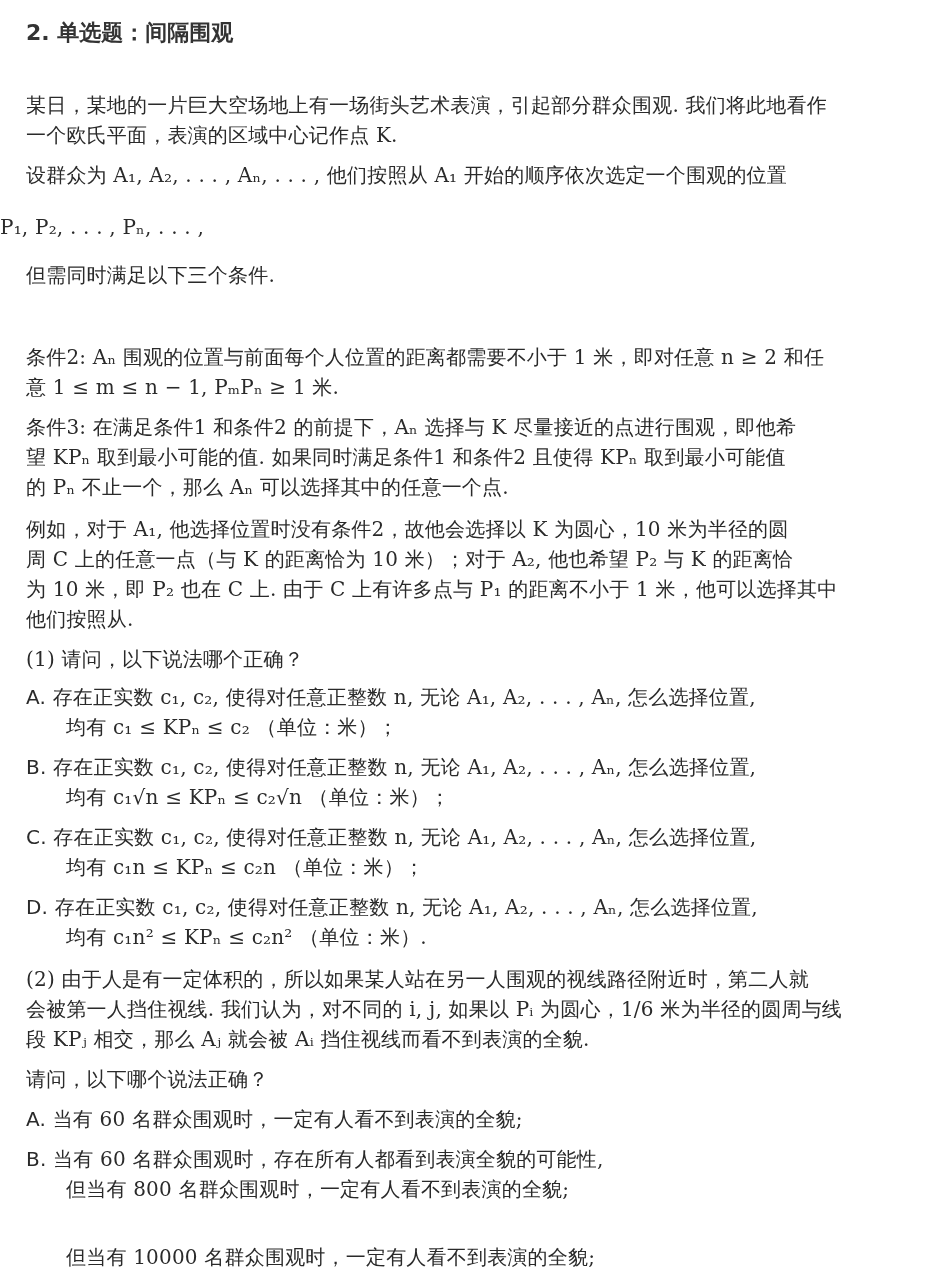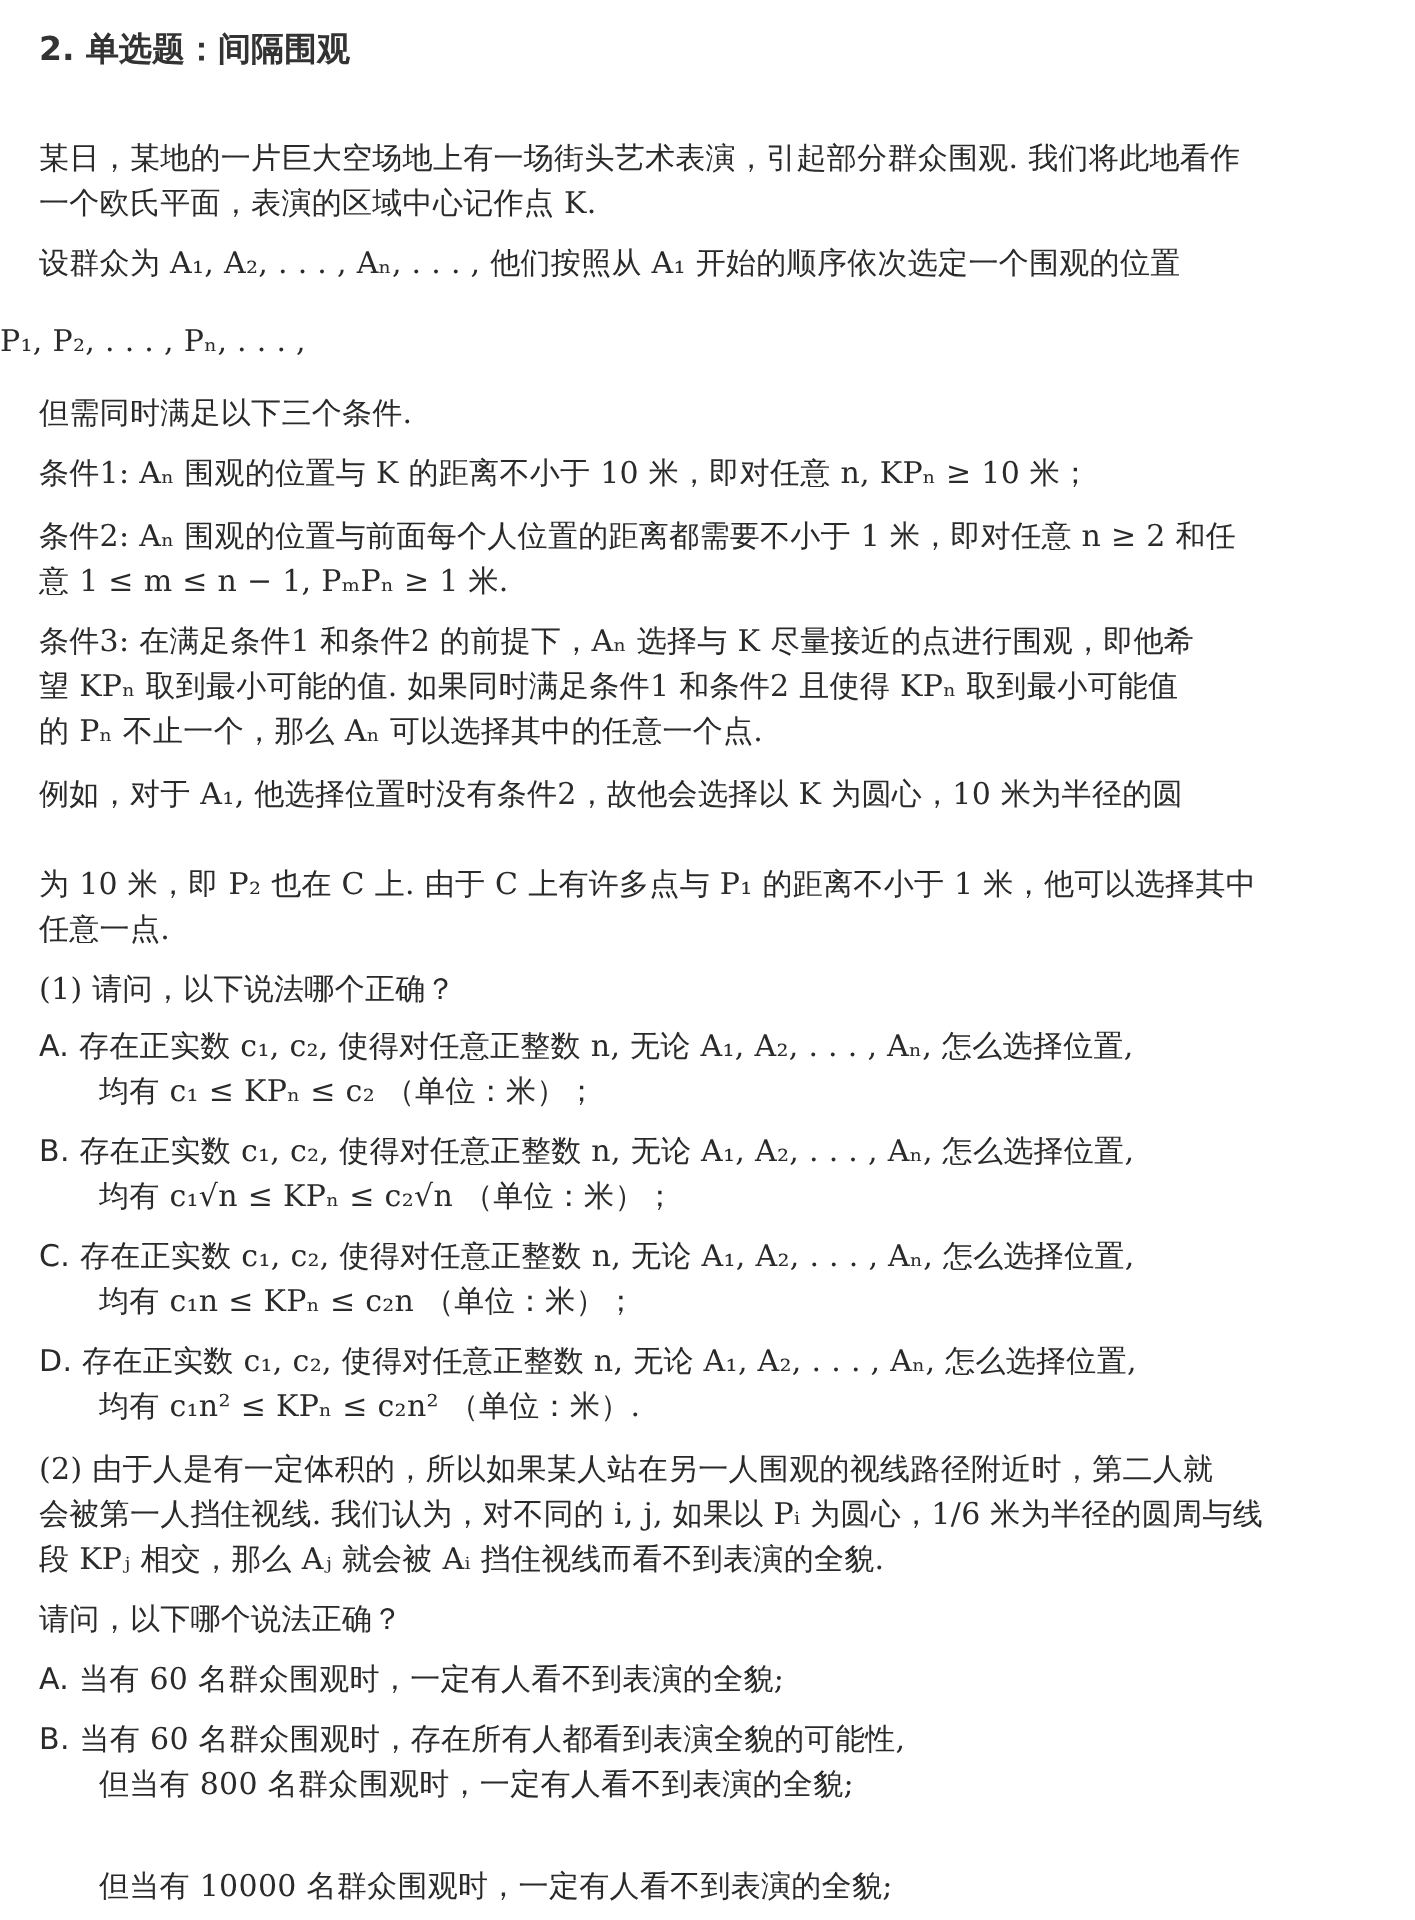--- a/index.html
+++ b/index.html
@@ -27,32 +27,32 @@
   <div class="title">2. 单选题：间隔围观</div>
 
   <div class="line" style="top:58px">某日，某地的一片巨大空场地上有一场街头艺术表演，引起部分群众围观. 我们将此地看作</div>
   <div class="line" style="top:88px">一个欧氏平面，表演的区域中心记作点 K.</div>
 
   <div class="line" style="top:128px">设群众为 A₁, A₂, . . . , Aₙ, . . . ,  他们按照从 A₁ 开始的顺序依次选定一个围观的位置</div>
   <div class="line center" style="top:180px">P₁, P₂, . . . , Pₙ, . . . ,</div>
 
   <div class="line" style="top:228px">但需同时满足以下三个条件.</div>
 
-  <div class="line" style="top:268px">条件1:  Aₙ 围观的位置与 K 的距离不小于 10 米，即对任意 n, KPₙ ≥ 10 米；</div>
 
   <div class="line" style="top:310px">条件2:  Aₙ 围观的位置与前面每个人位置的距离都需要不小于 1 米，即对任意 n ≥ 2 和任</div>
   <div class="line" style="top:340px">意 1 ≤ m ≤ n − 1, PₘPₙ ≥ 1 米.</div>
 
   <div class="line" style="top:380px">条件3:  在满足条件1 和条件2 的前提下，Aₙ 选择与 K 尽量接近的点进行围观，即他希</div>
   <div class="line" style="top:410px">望 KPₙ 取到最小可能的值. 如果同时满足条件1 和条件2 且使得 KPₙ 取到最小可能值</div>
   <div class="line" style="top:440px">的 Pₙ 不止一个，那么 Aₙ  可以选择其中的任意一个点.</div>
 
   <div class="line" style="top:482px">例如，对于 A₁, 他选择位置时没有条件2，故他会选择以 K 为圆心，10 米为半径的圆</div>
+  <div class="line" style="top:512px">周 C 上的任意一点（与 K 的距离恰为 10 米）；对于 A₂, 他也希望 P₂ 与 K 的距离恰</div>
   <div class="line" style="top:542px">为 10 米，即 P₂ 也在 C  上. 由于 C 上有许多点与 P₁ 的距离不小于 1 米，他可以选择其中</div>
-  <div class="line" style="top:572px">任意一点.</div>
+  <div class="line" style="top:572px">他们按照从.</div>
 
   <div class="line" style="top:612px">(1) 请问，以下说法哪个正确？</div>
 
   <div class="line" style="top:650px">
     <span class="opt-label">A.</span>
     <span>存在正实数 c₁, c₂, 使得对任意正整数 n, 无论 A₁, A₂, . . . , Aₙ, 怎么选择位置,</span>
   </div>
   <div class="line indent" style="top:680px">均有 c₁ ≤ KPₙ ≤ c₂  （单位：米）；</div>
 
   <div class="line" style="top:720px">

